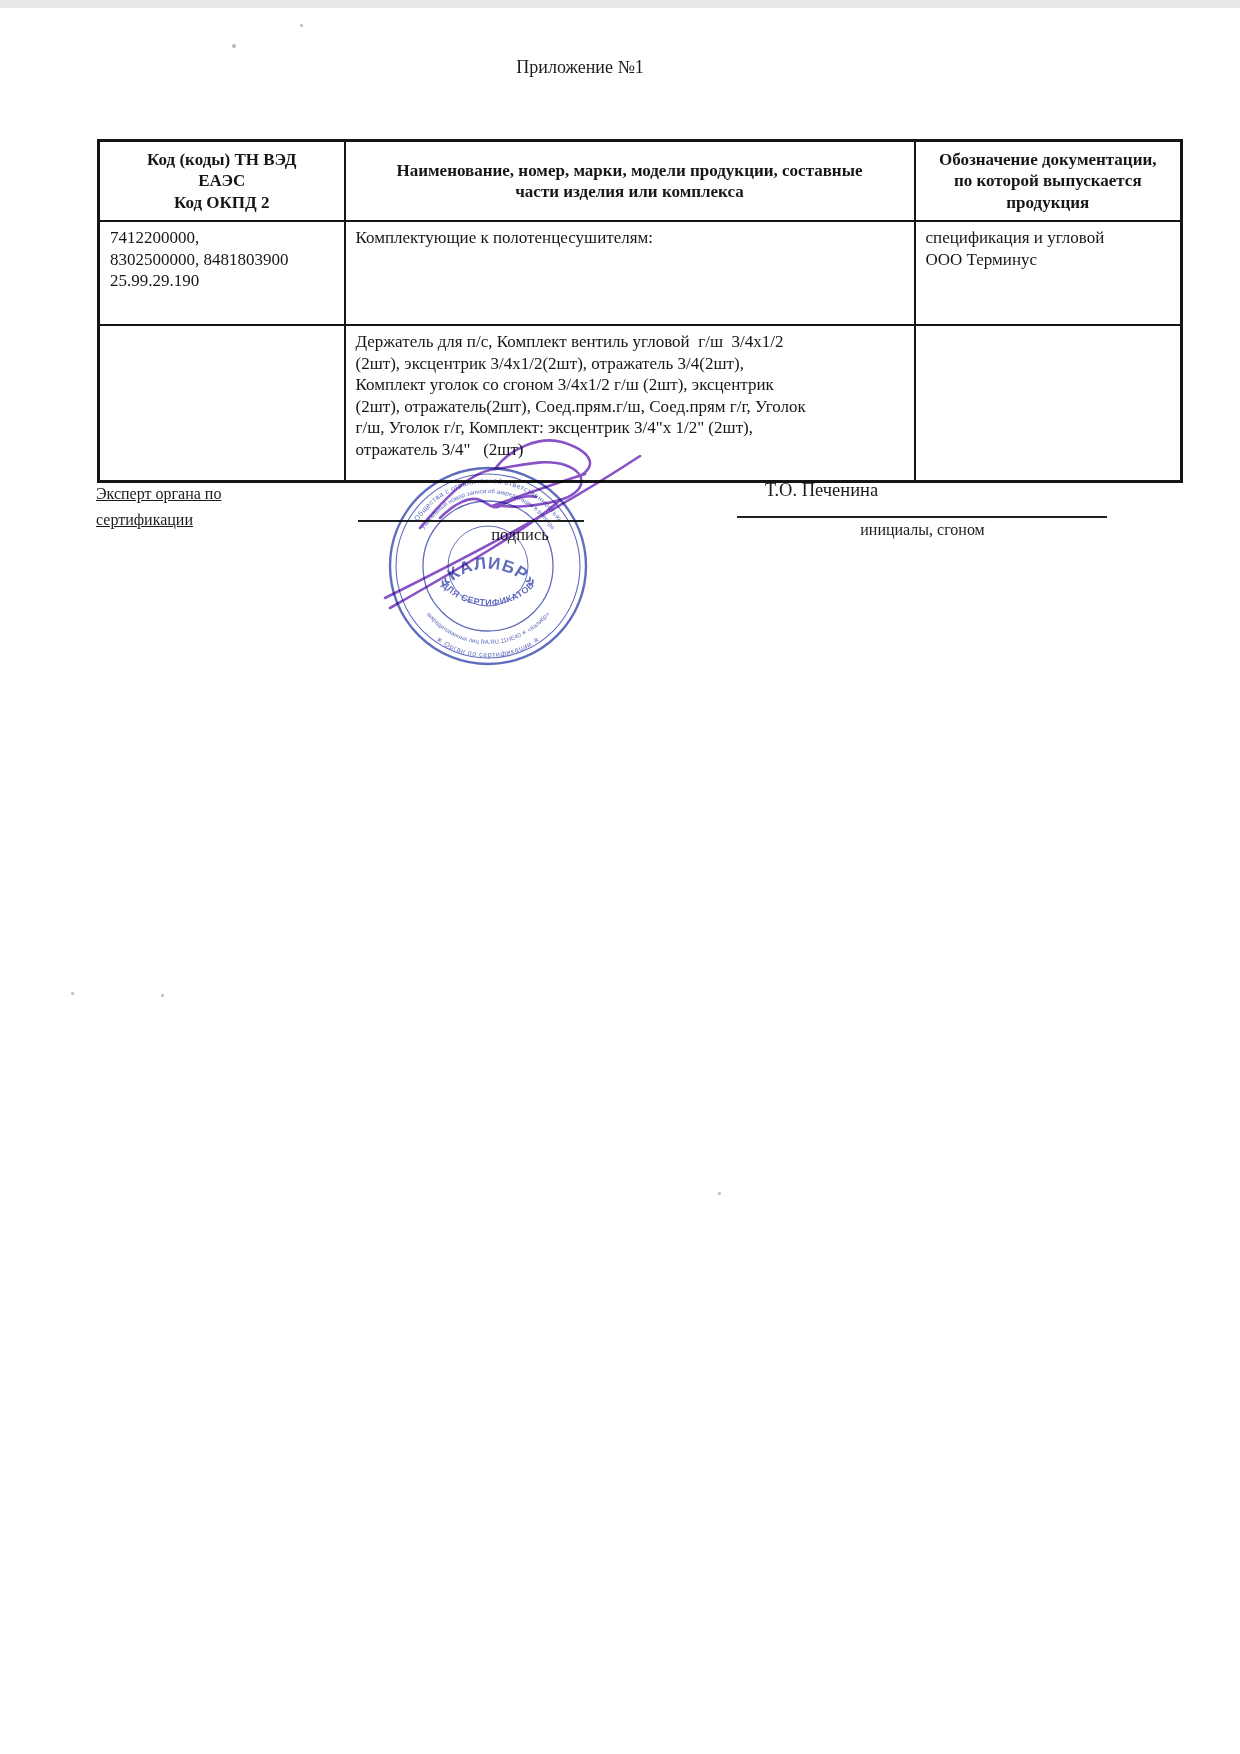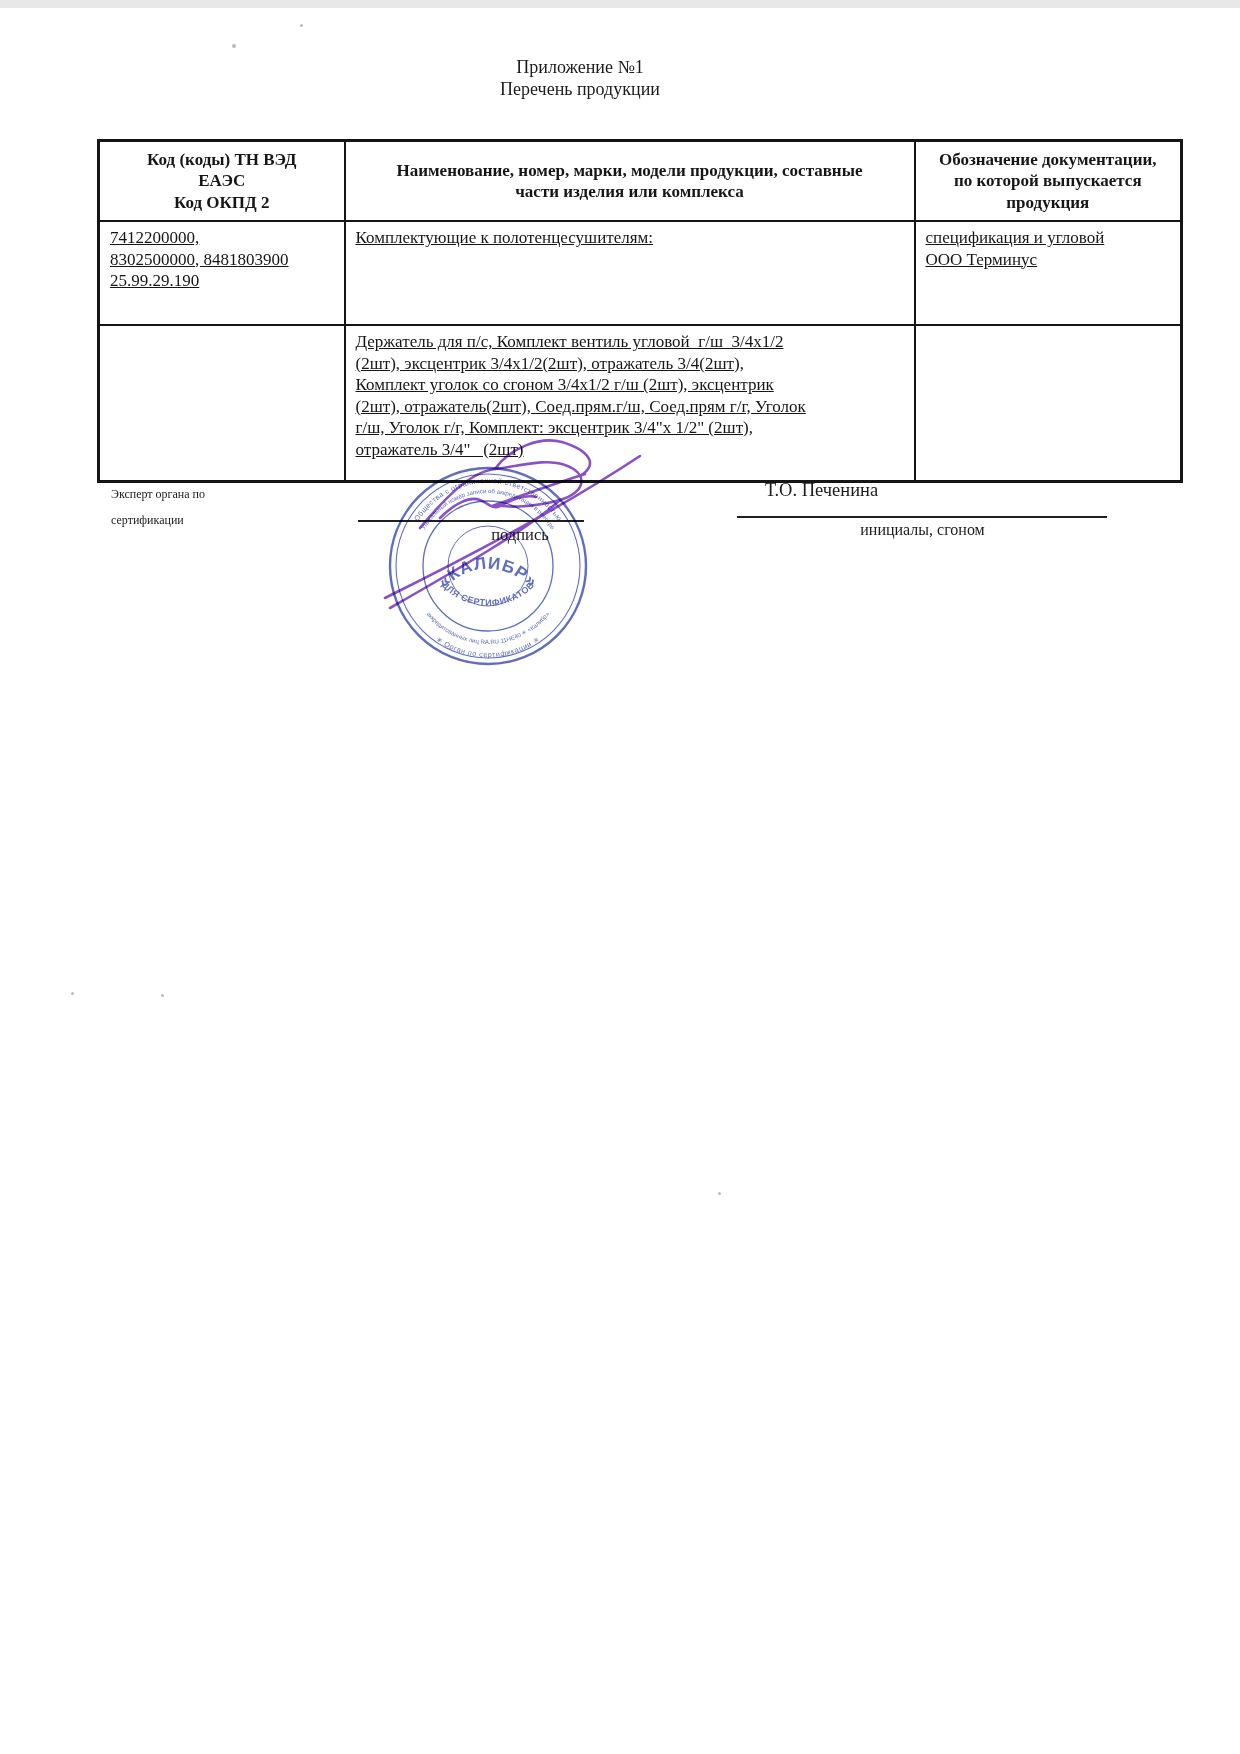--- a/index.html
+++ b/index.html
@@ -16,28 +16,28 @@
     position:absolute;left:97px;top:131px;width:1083px;
     border-collapse:collapse;table-layout:fixed;
     font-size:17px;line-height:21.5px;color:#161616;padding-left:14px;
   }
   table.product,table.product th,table.product td{border:2.4px solid #151515;}
   table.product{border-width:3px;}
   table.product th{
     font-weight:bold;text-align:center;vertical-align:middle;
     white-space:pre-line;padding:4px 8px;height:70px;font-size:17px;
   }
-  table.product td{vertical-align:top;padding:5px 10px;text-decoration:underline;}
+  table.product td{vertical-align:top;padding:5px 10px;}
   tr.row-1 td{height:92px;}
   tr.row-2 td{height:144px;}
   .cell-pre{white-space:pre-line;}
   .cell-prewrap{white-space:pre-wrap;}
 
-  .expert-label{position:absolute;left:111px;top:473px;width:280px;
-    font-size:12px;line-height:26px;white-space:pre-line;}
+  .expert-label{position:absolute;left:96px;top:473px;width:280px;
+    font-size:16px;line-height:26px;white-space:pre-line;text-decoration:underline;}
   .sig-line{position:absolute;border-top:2px solid #1f1f1f;height:0;}
   .sig-line.left{left:358px;top:512px;width:226px;}
   .sig-line.right{left:737px;top:508px;width:370px;}
   .sig-caption{position:absolute;font-size:16.5px;text-align:center;color:#1c1c1c;}
   .caption-podpis{left:420px;top:517px;width:200px;}
   .expert-name{position:absolute;left:765px;top:472px;width:315px;text-align:left;
     font-size:18.5px;}
   .caption-name{left:765px;top:513px;width:315px;font-size:16px;}
 
   .stamp-svg{position:absolute;left:346px;top:418px;width:300px;height:255px;
@@ -48,21 +48,20 @@
 
   .speck{position:absolute;background:#b9b9b9;border-radius:50%;}
 </style>
 </head>
 <body>
 
 <div class="page">
 
   <div class="title-block">
     <div>Приложение №1</div>
-    <div>Перечень продукции</div>
   </div>
 
   <table class="product">
     <colgroup>
       <col style="width:246px">
         <col style="width:570px">
         <col style="width:267px">
     </colgroup>
     <tbody>
         <tr>

